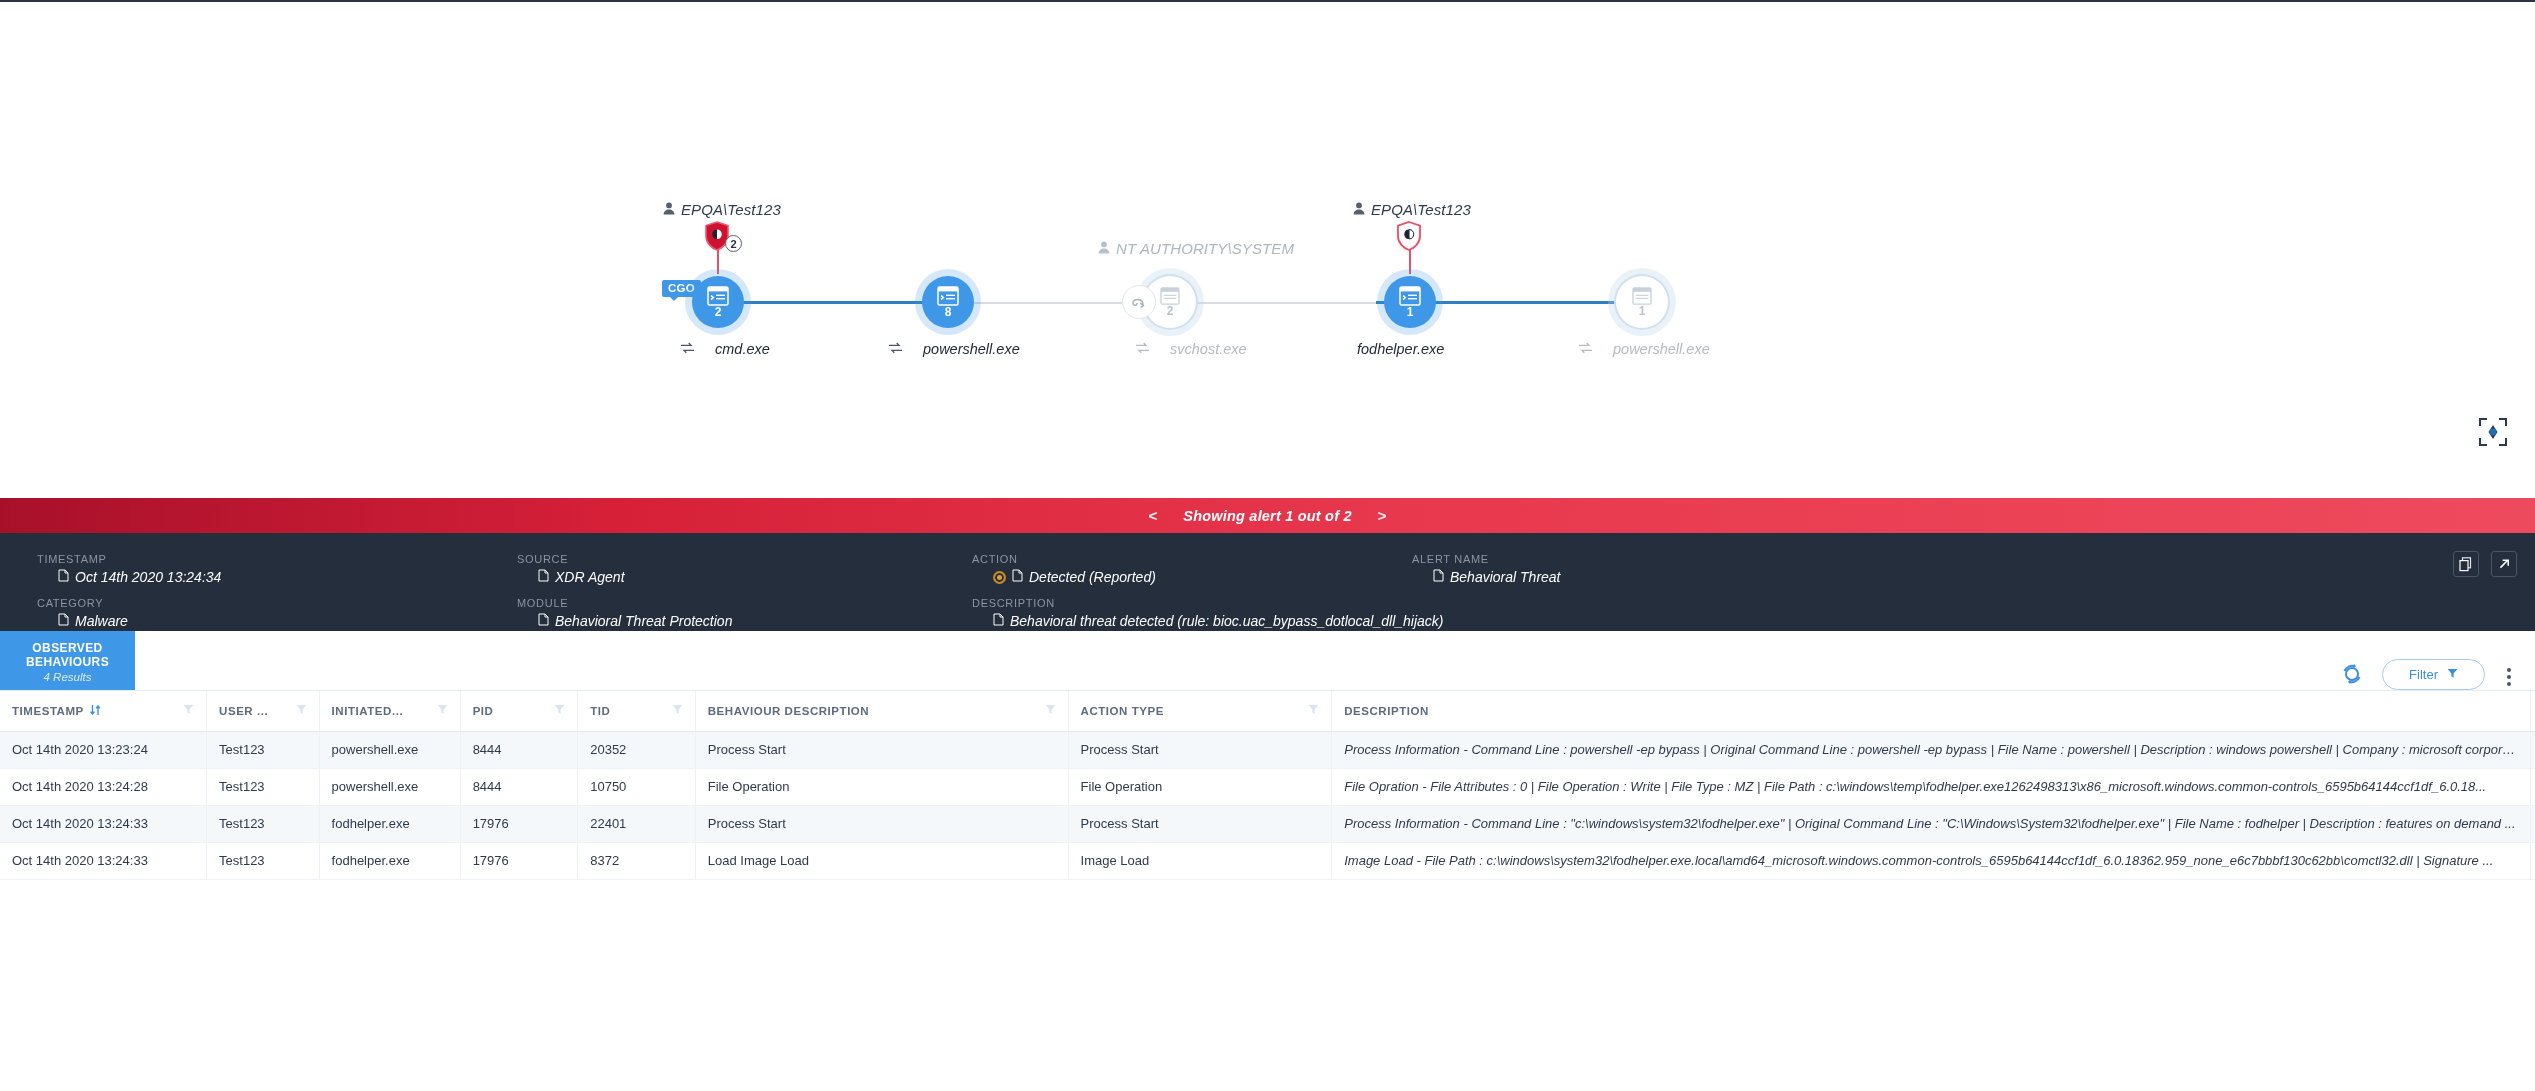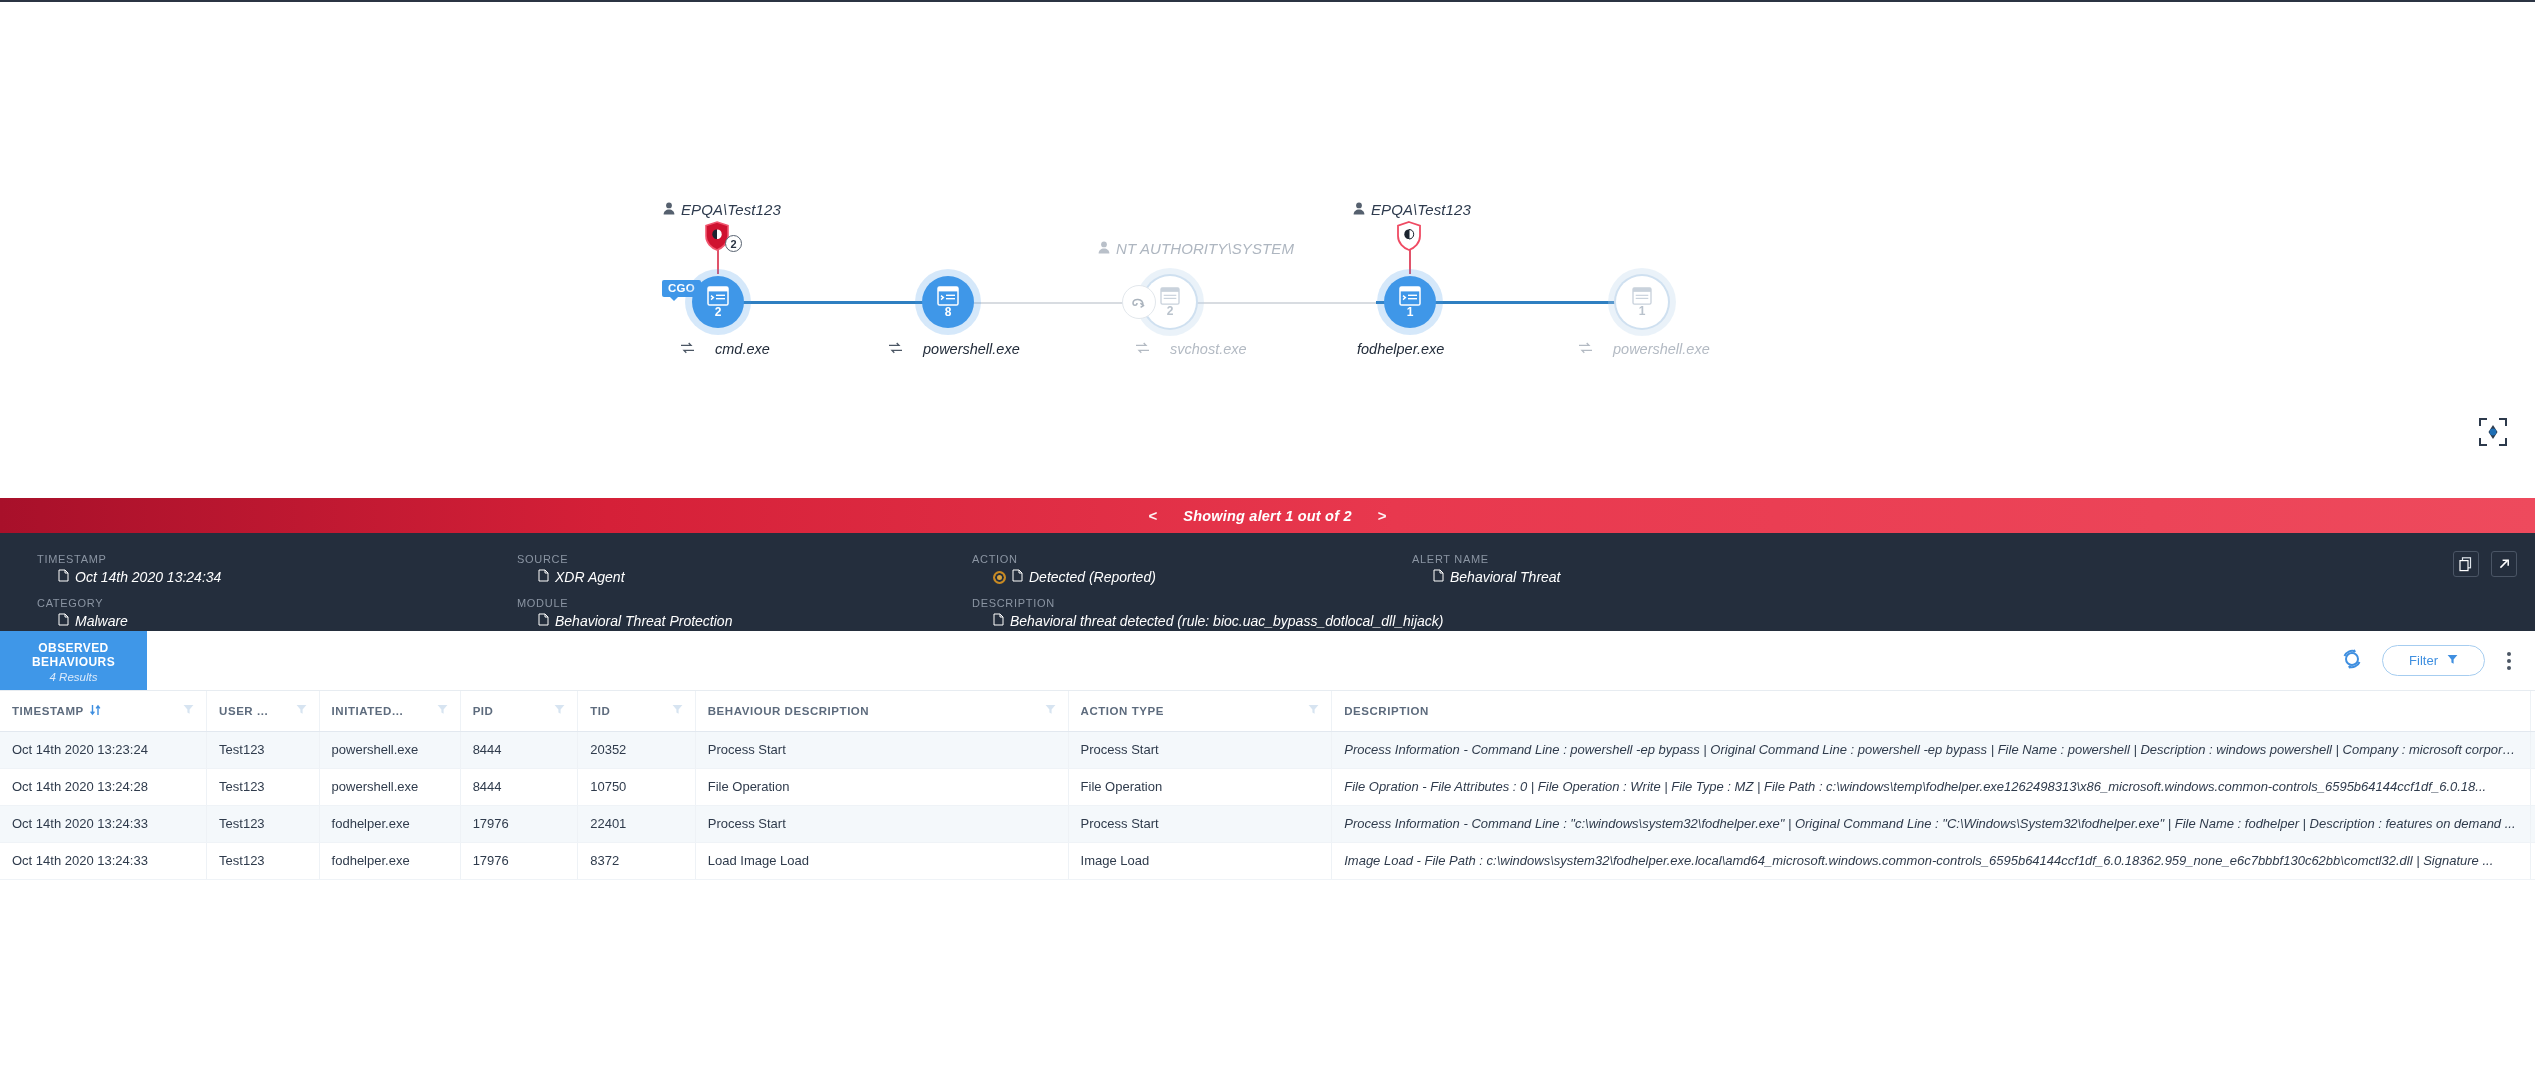--- a/index.html
+++ b/index.html
@@ -202,21 +202,21 @@
 
   
   .tab-bar {
     position: relative;
     width: 2535px; height: 60px;
     background: #ffffff;
     border-bottom: 1px solid #e7ecf1;
     display: flex; align-items: stretch;
   }
   .tab {
-    width: 147px;
+    width: 135px;
     background: #3f97e8;
     color: #ffffff;
     display: flex; flex-direction: column;
     align-items: center; justify-content: center;
     cursor: pointer;
     padding-top: 3px;
   }
   .tab-title {
     font-size: 12px; font-weight: 700;
     letter-spacing: .4px; line-height: 14px;
@@ -224,21 +224,21 @@
     text-transform: uppercase;
   }
   .tab-sub {
     font-size: 11.5px;
     font-style: italic;
     color: #dbeafb;
     margin-top: 2px;
   }
   .tab-tools {
     margin-left: auto;
-    display: flex; align-items: center; gap: 18px;
+    display: flex; align-items: flex-end; gap: 18px;
     padding-right: 20px;
   }
   .filter-btn {
     border: 1px solid #a6cdf0;
     border-radius: 16px;
     color: #3f8fe0;
     font-size: 13px;
     padding: 7px 26px;
     display: flex; align-items: center; gap: 9px;
     cursor: pointer;

